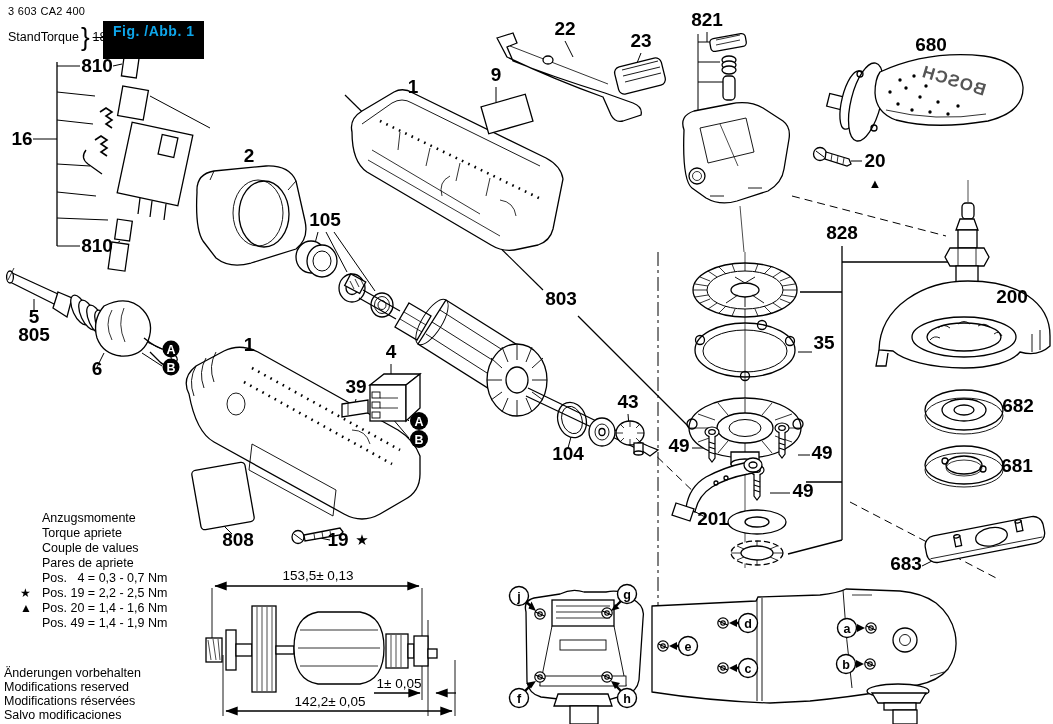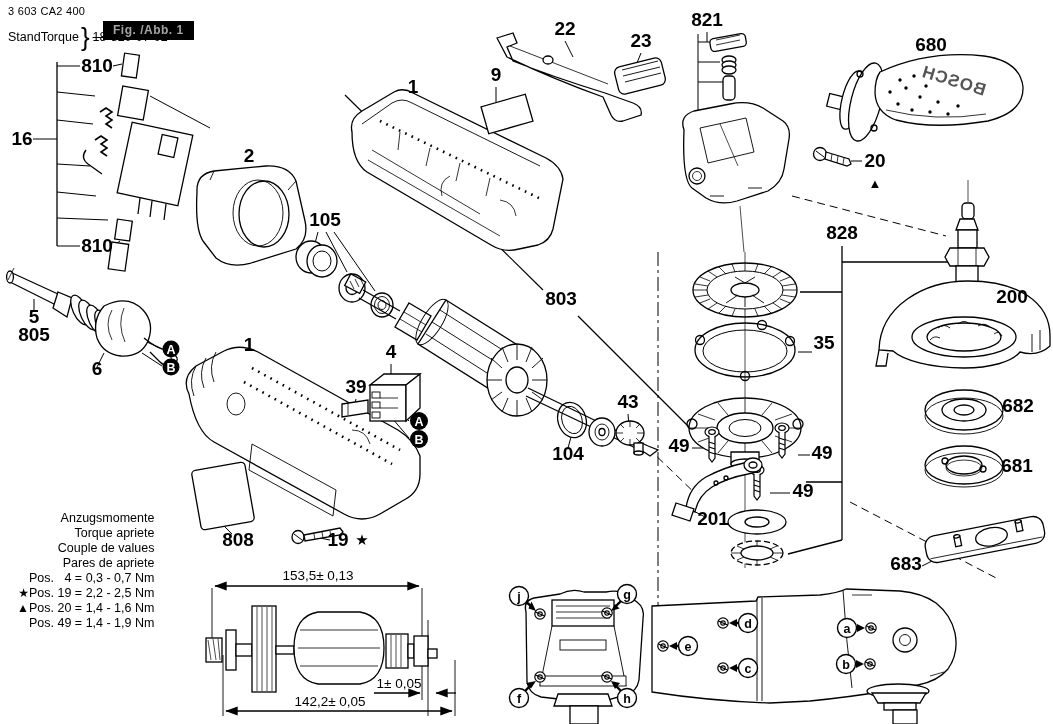--- a/index.html
+++ b/index.html
@@ -5,24 +5,24 @@
   html,body{margin:0;padding:0;background:#fff;}
   .canvas{position:relative;width:1053px;height:724px;background:#fff;overflow:hidden;
           font-family:"Liberation Sans",sans-serif;color:#000;}
   .canvas svg{position:absolute;left:0;top:0;}
   .abs{position:absolute;}
   .hdr-doc{left:8px;top:5px;font-size:11px;letter-spacing:.3px;}
   .hdr-si{left:8px;top:24px;font-size:12.5px;line-height:14px;display:flex;align-items:center;}
   .si-col{display:flex;flex-direction:row;}
   .brace{font-size:26px;font-weight:400;margin:0 3px 0 2px;line-height:26px;}
   .struck{text-decoration:line-through;}
-  .fig-box{left:103px;top:21px;background:#000;color:#a3a3a3;font-weight:bold;
-           font-size:12px;padding:2px 10px 3px 10px;letter-spacing:.5px;}
+  .fig-box{left:103px;top:21px;background:#000;color:#0ea5e9;font-weight:bold;
+           font-size:14px;padding:2px 10px 20px 10px;letter-spacing:.5px;}
   .note{font-size:12.5px;line-height:15px;}
-  .torque{left:7px;top:511px;text-align:right;}
+  .torque{left:20px;top:511px;}
   .torque .tline{margin-left:22px;}
   .trow{display:flex;}
   .tsym{width:22px;font-size:12px;}
   .ttxt{white-space:pre;}
   .footer{left:4px;top:666px;line-height:14px;}
   text{font-family:"Liberation Sans",sans-serif;}
   .plabel{font-size:19px;font-weight:bold;fill:#000;}
   .dimtxt{font-size:13.5px;fill:#000;}
   .ctext{font-size:12.5px;font-weight:bold;}
 </style>
@@ -693,14 +693,20 @@
     <div class="trow">
       <span class="tsym">▲</span>
       <span class="ttxt">Pos. 20 = 1,4 - 1,6 Nm</span>
     </div>
     <div class="trow">
       <span class="tsym"></span>
       <span class="ttxt">Pos. 49 = 1,4 - 1,9 Nm</span>
     </div>
   </div>
 
+  <div class="abs note footer">
+    <div>Änderungen vorbehalten</div>
+    <div>Modifications reserved</div>
+    <div>Modifications réservées</div>
+    <div>Salvo modificaciones</div>
+  </div>
 
 </div>
 
 </body></html>

